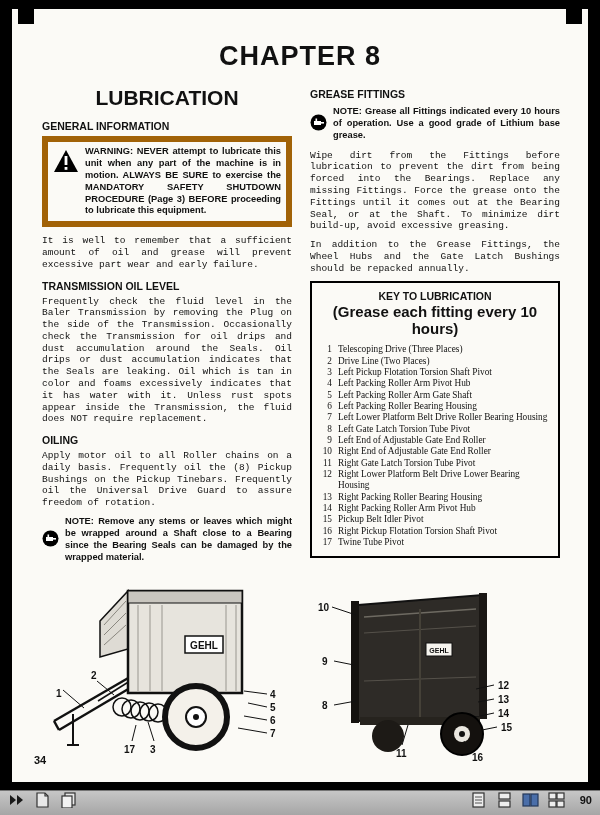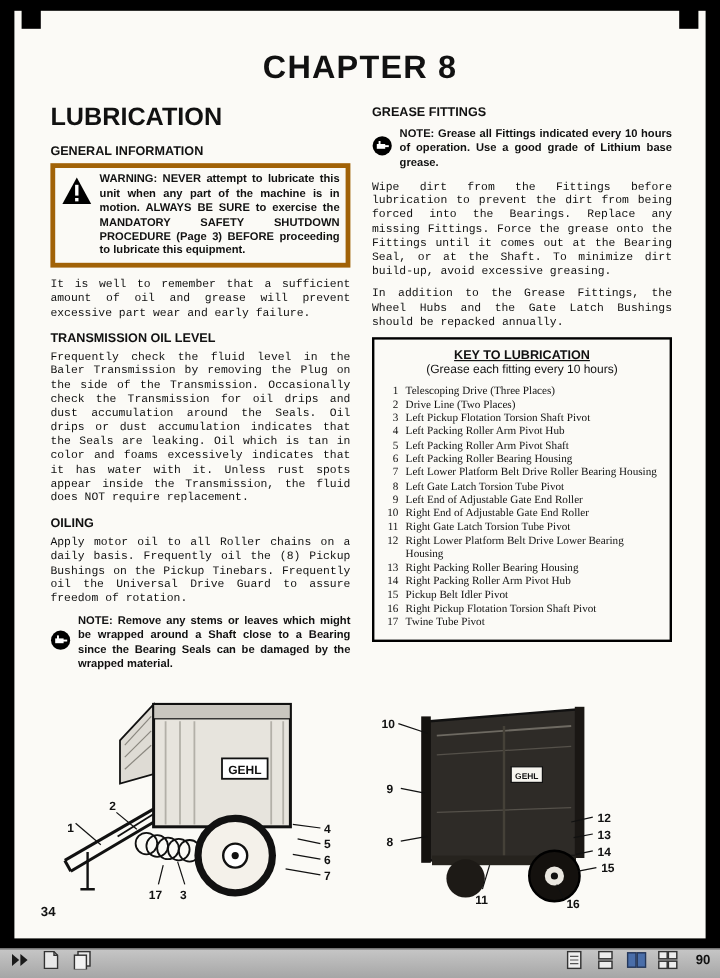--- a/index.html
+++ b/index.html
@@ -13,36 +13,36 @@
   .notch { position: absolute; top: 0; width: 16px; height: 24px; background: #000; z-index: 2; }
   .notch.left { left: 18px; } .notch.right { right: 18px; }
   .page { background: #fbfaf6; width: 100%; height: 100%; position: relative; color: #111; }
 
   .chapter-title { text-align: center; font-weight: bold; font-size: 27px; letter-spacing: 1px;
                    padding-top: 32px; font-family: "Liberation Sans", sans-serif; }
 
   .columns { display: flex; gap: 18px; padding: 12px 28px 0 30px; }
   .col { flex: 1; min-width: 0; }
 
-  .lube-title { text-align: left; font-weight: bold; font-size: 21px; margin: 2px 0 10px; }
+  .lube-title { text-align: center; font-weight: bold; font-size: 21px; margin: 2px 0 10px; }
   .h { font-weight: bold; font-size: 10.5px; margin: 9px 0 4px; }
   .p { font-family: Liberation Mono, monospace; font-size: 9.5px; line-height: 1.24;
        text-align: justify; margin: 0 0 7px; }
 
-  .warning-box { border: 4px solid #a16207; padding: 4px 5px; display: flex; gap: 6px;
+  .warning-box { border: 6px solid #a16207; padding: 4px 5px; display: flex; gap: 6px;
                  align-items: flex-start; margin: 3px 0 8px; }
   .warn-tri { flex: 0 0 26px; padding-top: 3px; }
   .bold-note { font-weight: bold; font-size: 9.3px; line-height: 1.28; text-align: justify; }
 
   .note { display: flex; gap: 6px; margin: 6px 0 8px; align-items: center; }
   .note-icon { flex: 0 0 17px; padding-top: 1px; }
 
   .key-box { border: 2px solid #000; padding: 7px 7px 8px; margin-top: 5px; }
-  .key-title { text-align: center; font-weight: bold; font-size: 10.5px; text-decoration: underline; }
-  .key-sub { text-align: center; font-weight: normal; font-size: 10px; margin: 1px 0 7px; }
+  .key-title { text-align: center; font-weight: bold; font-size: 10.5px; }
+  .key-sub { text-align: center; font-weight: bold; font-size: 15px; margin: 1px 0 7px; }
   .key-item { display: flex; font-family: "Liberation Serif", serif; font-size: 9.3px; line-height: 1.22; }
   .key-num { width: 13px; text-align: right; margin-right: 6px; flex: none; }
   .key-label { flex: 1; }
 
   .figures { position: relative; height: 202px; margin-top: 4px; }
   .fig-left { position: absolute; left: 26px; top: 0; width: 258px; height: 200px; }
   .fig-right { position: absolute; left: 302px; top: 10px; width: 218px; height: 182px; }
   .figures svg { width: 100%; height: 100%; }
   .callout { font: bold 10px "Liberation Sans", sans-serif; fill: #111; }
 
@@ -138,21 +138,21 @@
             <div class="key-item">
                 <span class="key-num">3</span>
                 <span class="key-label">Left Pickup Flotation Torsion Shaft Pivot</span>
               </div>
             <div class="key-item">
                 <span class="key-num">4</span>
                 <span class="key-label">Left Packing Roller Arm Pivot Hub</span>
               </div>
             <div class="key-item">
                 <span class="key-num">5</span>
-                <span class="key-label">Left Packing Roller Arm Pivot Shaft</span>
+                <span class="key-label">Left Packing Roller Arm Gate Shaft</span>
               </div>
             <div class="key-item">
                 <span class="key-num">6</span>
                 <span class="key-label">Left Packing Roller Bearing Housing</span>
               </div>
             <div class="key-item">
                 <span class="key-num">7</span>
                 <span class="key-label">Left Lower Platform Belt Drive Roller Bearing Housing</span>
               </div>
             <div class="key-item">

